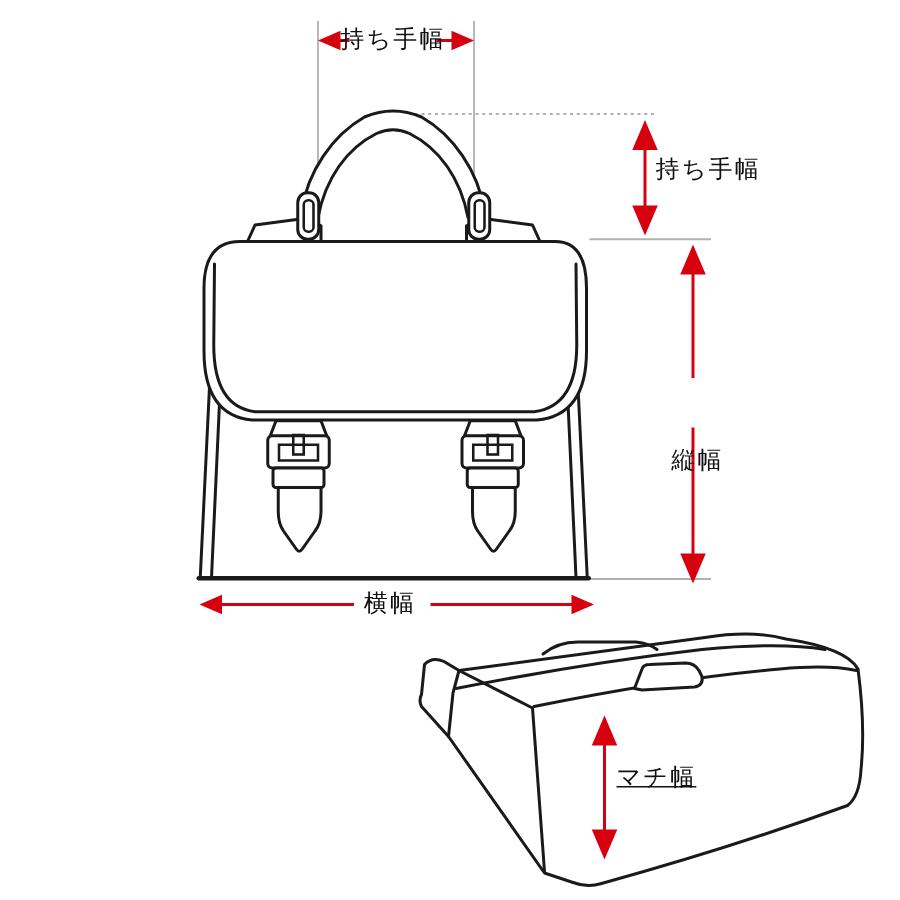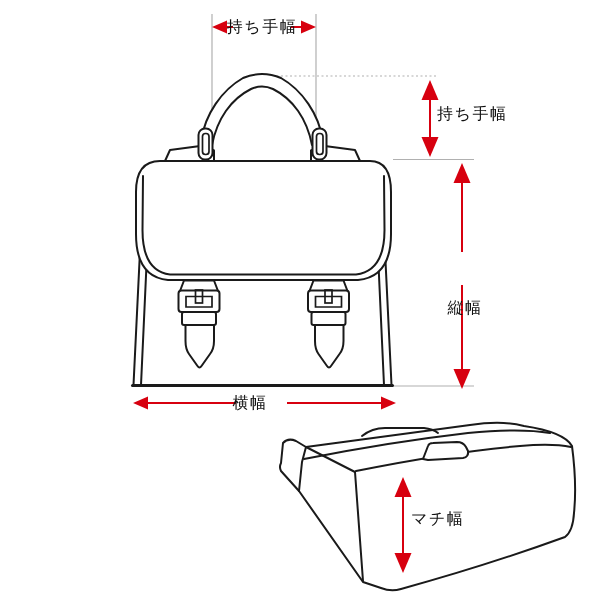--- a/index.html
+++ b/index.html
@@ -127,15 +127,15 @@
         <polygon class="dim-head" points="403,477 394.5,497 411.5,497"></polygon>
         <polygon class="dim-head" points="403,573 394.5,553 411.5,553"></polygon>
         <path class="dim-line" d="M403,495 V555"></path>
       </g>
     </g>
   </svg>
 
   <div class="lbl center" style="left:262px;top:27px;">持ち手幅</div>
   <div class="lbl left" style="left:437px;top:114px;">持ち手幅</div>
   <div class="lbl center" style="left:465px;top:268px;margin-top:40px;">縦幅</div>
-  <div class="lbl center" style="left:250px;top:403px;">横幅</div>
-  <div class="lbl left" style="left:411px;top:519px;">マチ幅</div>
+  <div class="lbl center" style="left:260px;top:403px;">横幅</div>
+  <div class="lbl left" style="left:411px;top:519px;text-decoration:underline;">マチ幅</div>
 </div>
 
 </body></html>

